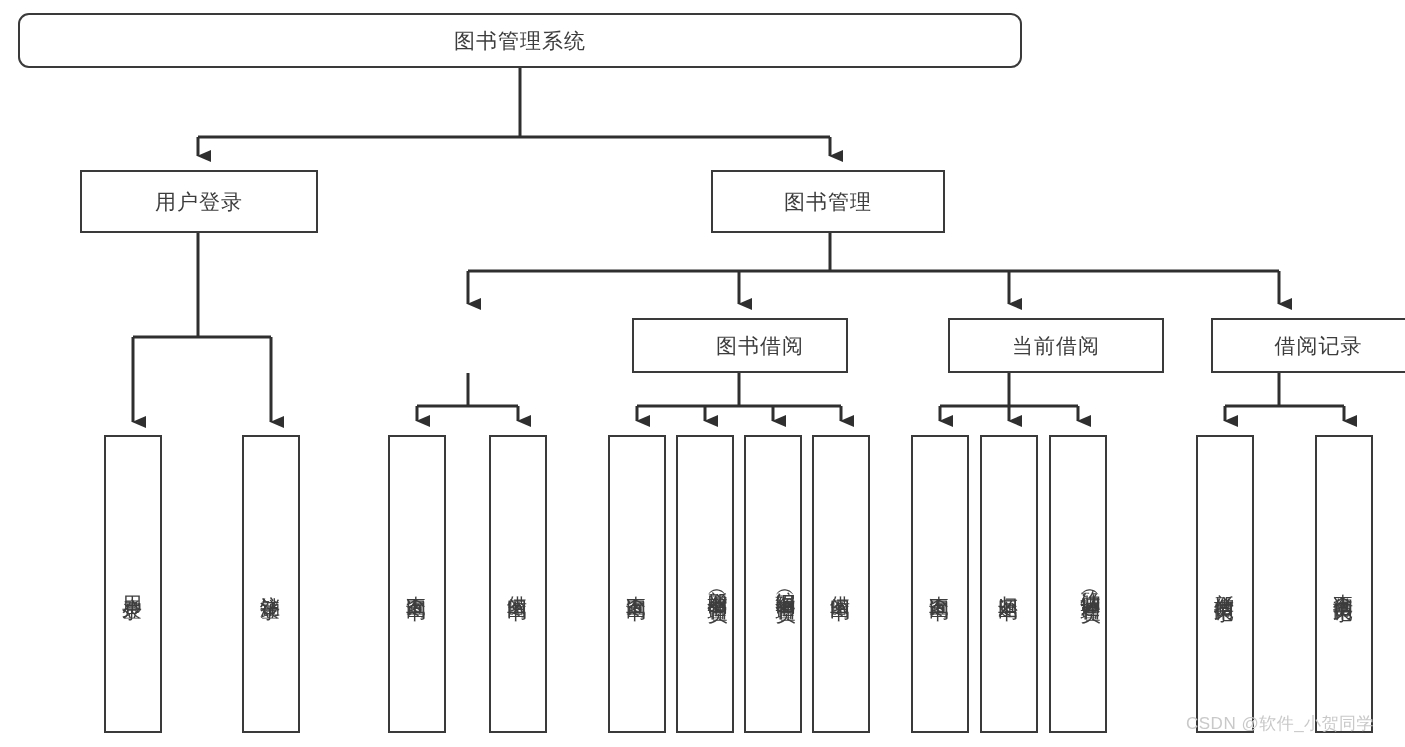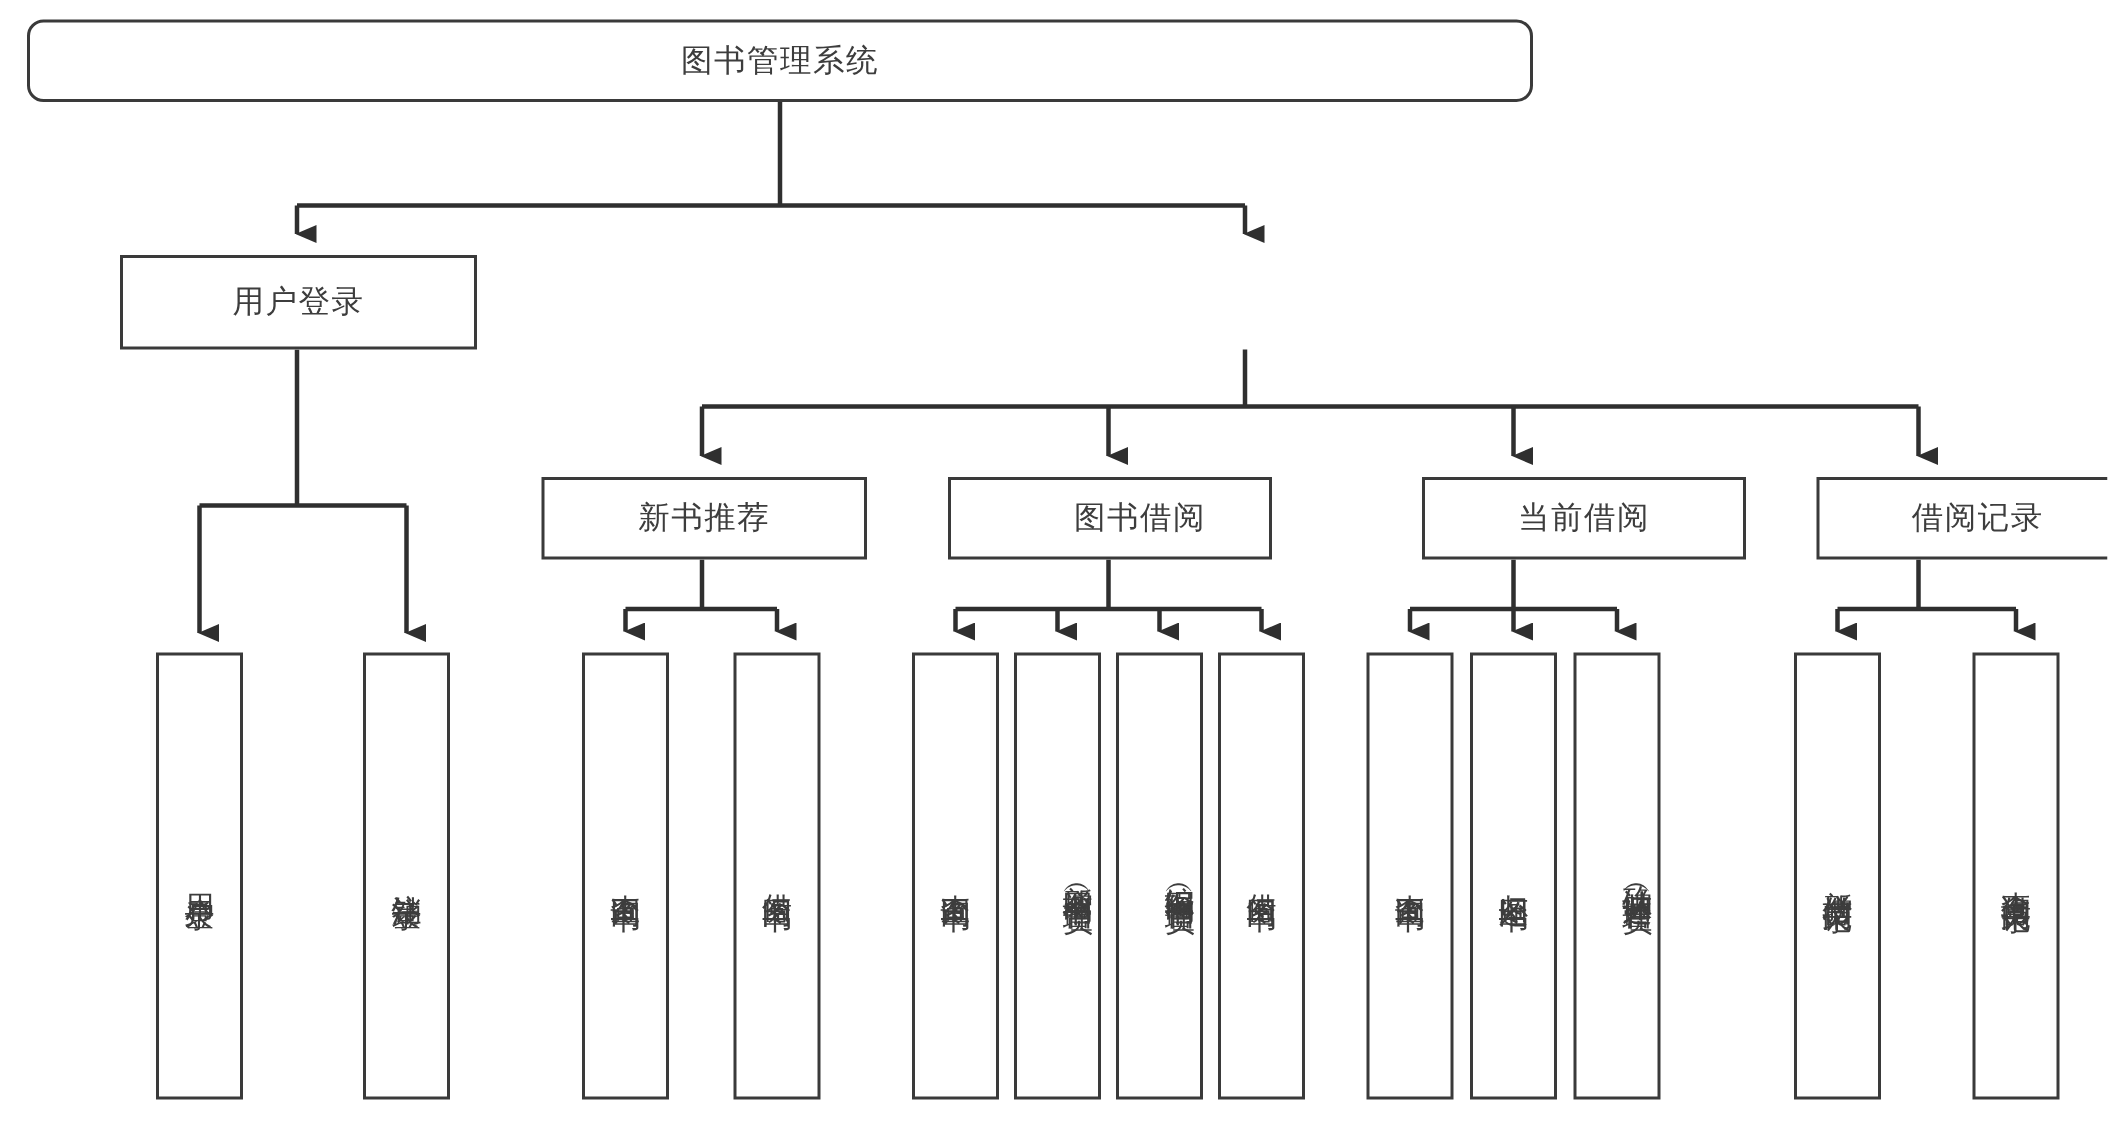--- a/index.html
+++ b/index.html
@@ -130,24 +130,24 @@
     </g>
   </svg>
 
   <div class="node horiz" style="left:18px; top:13px; width:1004px; height:55px;border-radius:11px;">
     <span class="lbl">图书管理系统</span>
   </div>
 
   <div class="node horiz" style="left:80px; top:170px; width:238px; height:63px;">
     <span class="lbl">用户登录</span>
   </div>
-
-  <div class="node horiz" style="left:361px; top:318px; width:217px; height:55px;">
-    <span class="lbl">新书推荐</span>
-  </div>
+  <div class="node horiz" style="left:711px; top:170px; width:234px; height:63px;">
+    <span class="lbl">图书管理</span>
+  </div>
+
   <div class="node horiz" style="left:632px; top:318px; width:216px; height:55px;padding-left:40px;">
     <span class="lbl">图书借阅</span>
   </div>
   <div class="node horiz" style="left:948px; top:318px; width:216px; height:55px;">
     <span class="lbl">当前借阅</span>
   </div>
   <div class="node horiz" style="left:1211px; top:318px; width:215px; height:55px;">
     <span class="lbl">借阅记录</span>
   </div>
 
@@ -188,14 +188,15 @@
     <span class="lbl">确认归还（管理员）</span>
   </div>
 
   <div class="node vert tall-text" style="left:1196px; top:435px; width:58px; height:298px;">
     <span class="lbl">新增借阅记录</span>
   </div>
   <div class="node vert tall-text" style="left:1315px; top:435px; width:58px; height:298px;">
     <span class="lbl">查询借阅记录</span>
   </div>
 
+  <div id="watermark">CSDN @软件_小贺同学</div>
 
 </div>
 
 </body></html>

